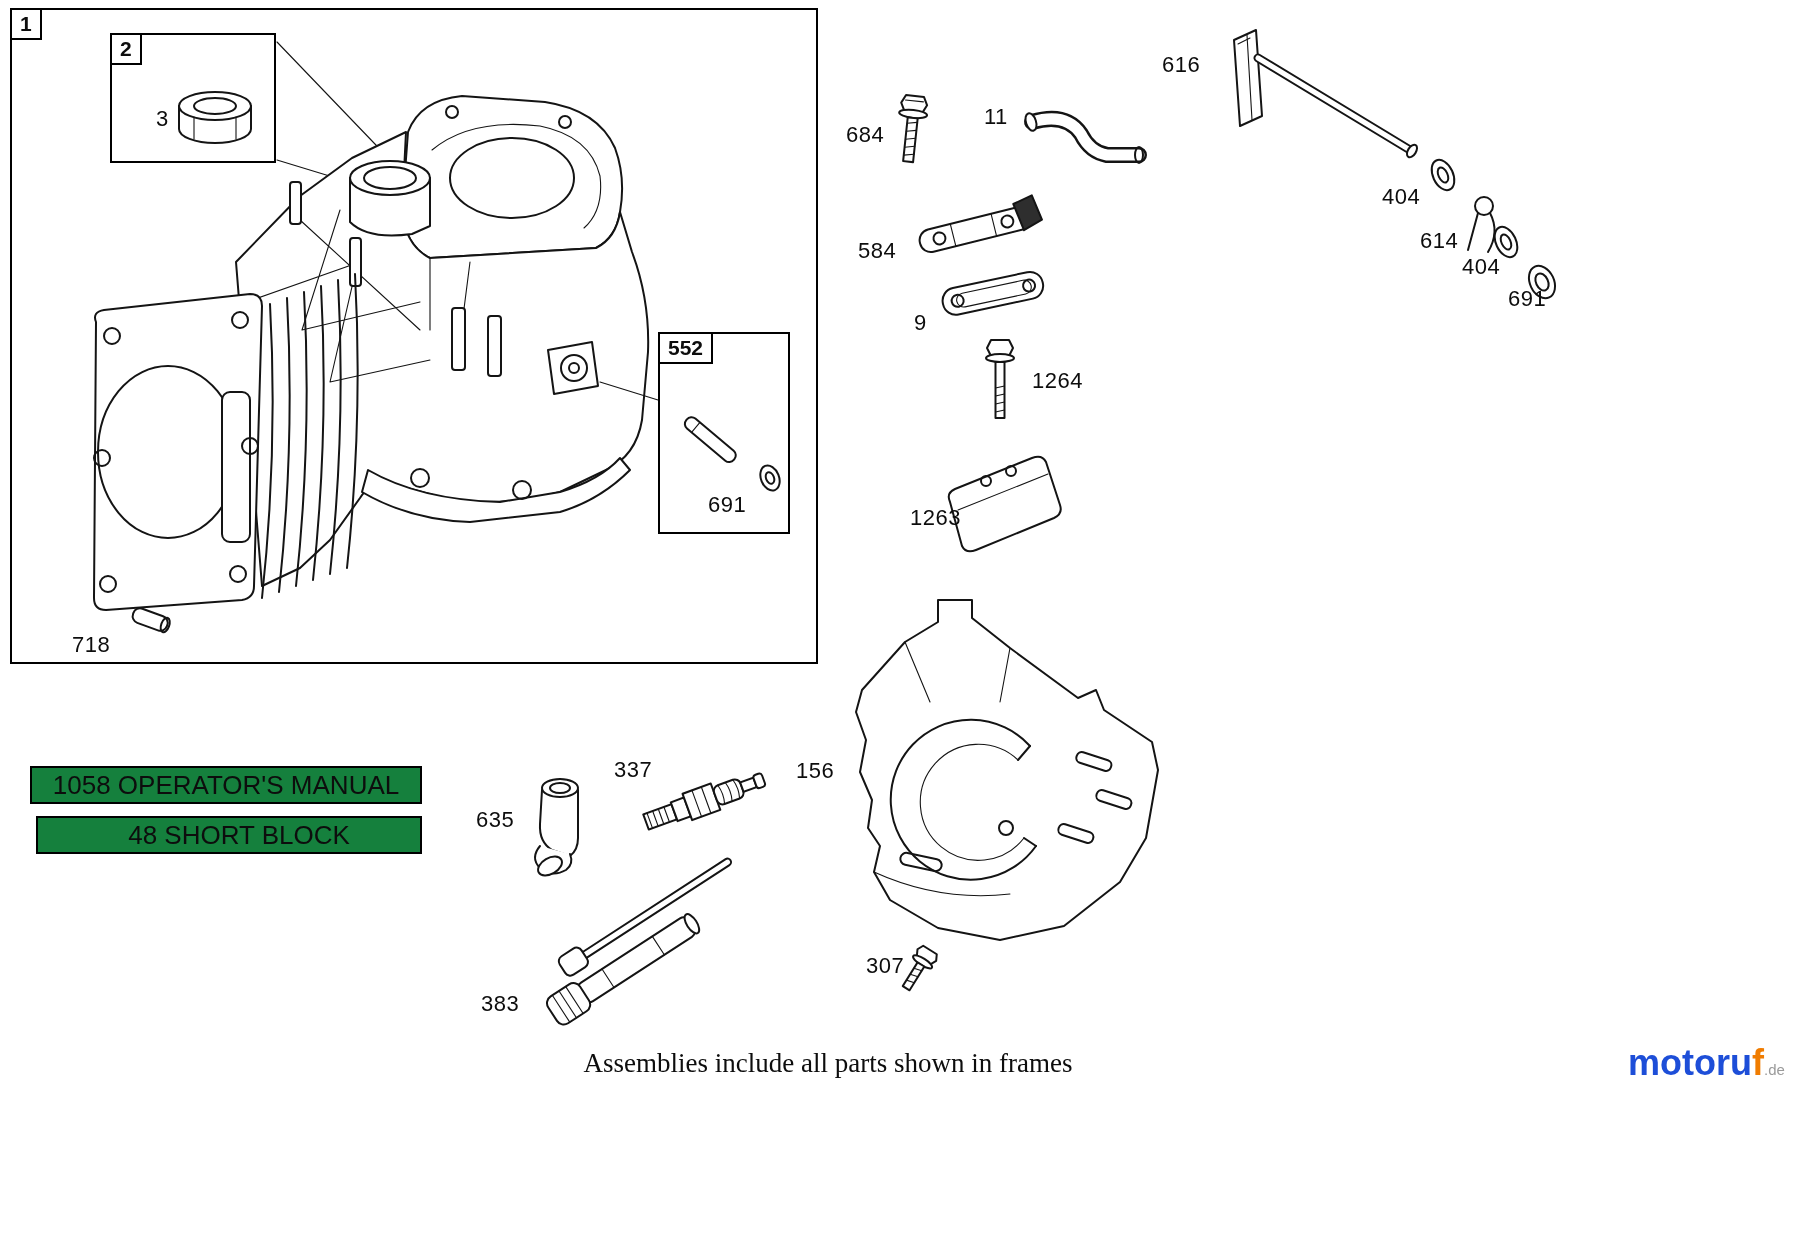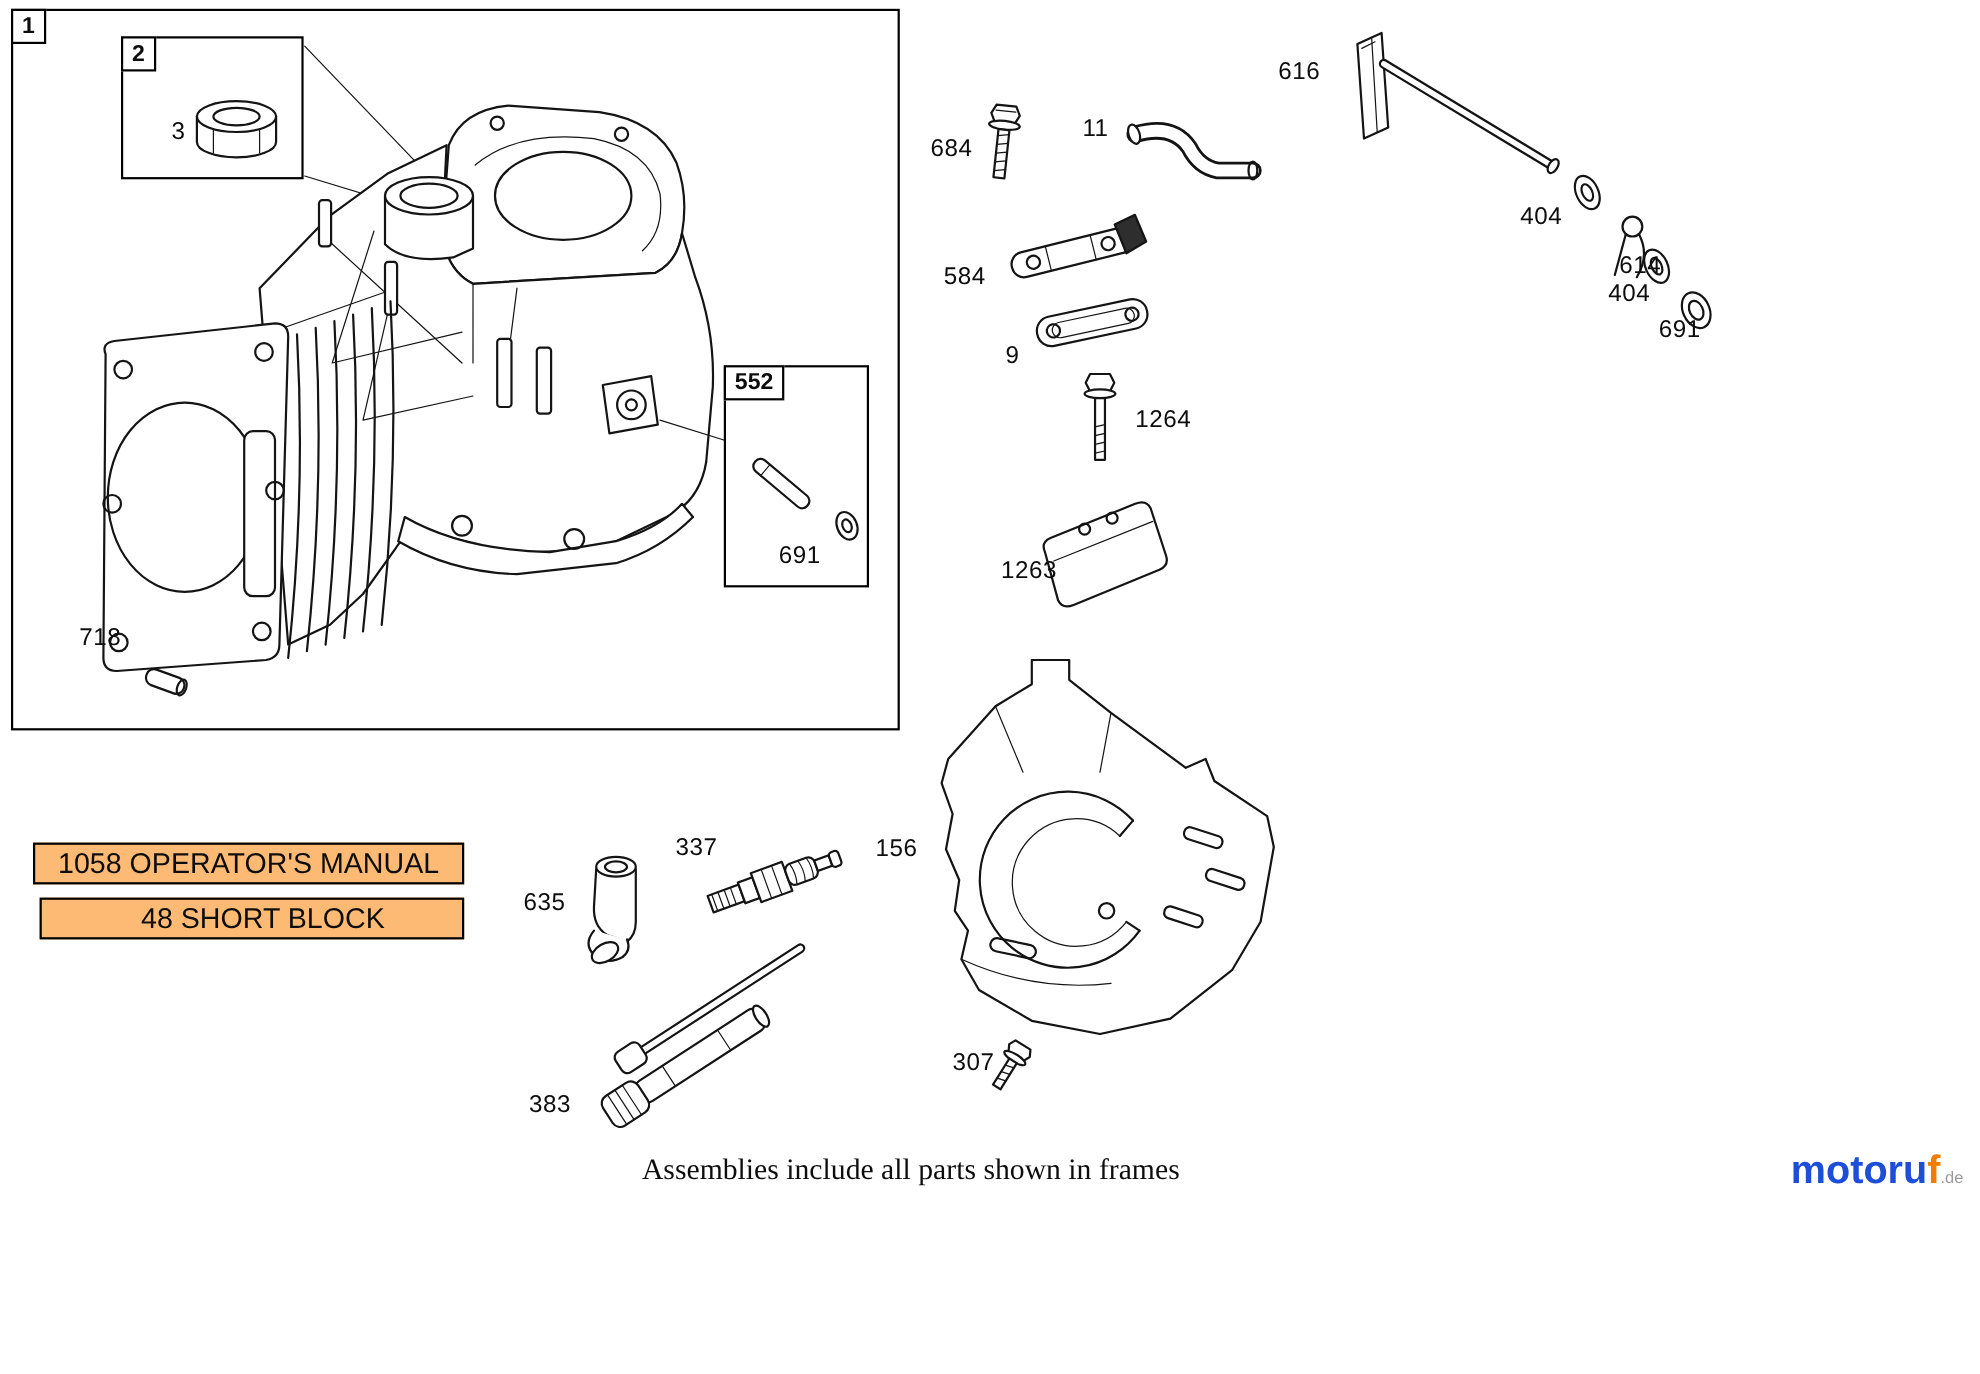--- a/index.html
+++ b/index.html
@@ -9,21 +9,21 @@
   .art { position:absolute; left:0; top:0; width:1800px; height:1249px; }
   svg { stroke-linecap:round; stroke-linejoin:round; }
   .ln   { stroke:#141414; stroke-width:2;   fill:none; }
   .lnF  { stroke:#141414; stroke-width:2;   fill:#ffffff; }
   .thin { stroke:#141414; stroke-width:1.1; fill:none; }
   .dark { stroke:#141414; stroke-width:2;   fill:#2e2e2e; }
   .frame { position:absolute; border:2px solid #000; background:transparent; }
   .frame-label { position:absolute; top:-2px; left:-2px; border:2px solid #000; background:#fff;
                  font-size:21px; font-weight:bold; line-height:24px; padding:2px 8px; }
   .part-label { position:absolute; font-size:22px; letter-spacing:0.5px; white-space:nowrap; }
-  .callout-box { position:absolute; border:2px solid #000; height:38px; background:#fdba74;
+  .callout-box { position:absolute; border:2px solid #000; height:38px; background:#15803d;
                  display:flex; align-items:center; justify-content:center; font-size:26px; white-space:nowrap; }
   .footer-note { position:absolute; left:548px; top:1048px; width:560px; text-align:center; font-size:27px;font-family:Liberation Serif, serif; }
   .brand { position:absolute; left:1628px; top:1042px; font-weight:bold; font-size:36px; white-space:nowrap; }
   .brand .main { color:#1d4ed8; }
   .brand .accent { color:#f07c00; }
   .brand .tld { font-size:15px; font-weight:normal; color:#9a9a9a; }
 </style>
 </head>
 <body>
 
@@ -261,27 +261,27 @@
     <div class="frame-label">1</div>
   </div>
   <div class="frame" style="left:110px; top:33px; width:166px; height:130px;">
     <div class="frame-label">2</div>
   </div>
   <div class="frame" style="left:658px; top:332px; width:132px; height:202px;">
     <div class="frame-label">552</div>
   </div>
 
   <div class="part-label" style="left:156px; top:106px;">3</div>
-  <div class="part-label" style="left:72px;  top:566px;">718</div>
+  <div class="part-label" style="left:72px;  top:632px;">718</div>
   <div class="part-label" style="left:708px; top:492px;">691</div>
   <div class="part-label" style="left:846px; top:122px;">684</div>
   <div class="part-label" style="left:984px; top:104px;">11</div>
   <div class="part-label" style="left:1162px; top:52px;">616</div>
   <div class="part-label" style="left:1382px; top:184px;">404</div>
-  <div class="part-label" style="left:1472px; top:228px;">614</div>
+  <div class="part-label" style="left:1420px; top:228px;">614</div>
   <div class="part-label" style="left:1462px; top:254px;">404</div>
   <div class="part-label" style="left:1508px; top:286px;">691</div>
   <div class="part-label" style="left:858px; top:238px;">584</div>
   <div class="part-label" style="left:914px; top:310px;">9</div>
   <div class="part-label" style="left:1032px; top:368px;">1264</div>
   <div class="part-label" style="left:910px; top:505px;">1263</div>
   <div class="part-label" style="left:796px; top:758px;">156</div>
   <div class="part-label" style="left:866px; top:953px;">307</div>
   <div class="part-label" style="left:614px; top:757px;">337</div>
   <div class="part-label" style="left:476px; top:807px;">635</div>

